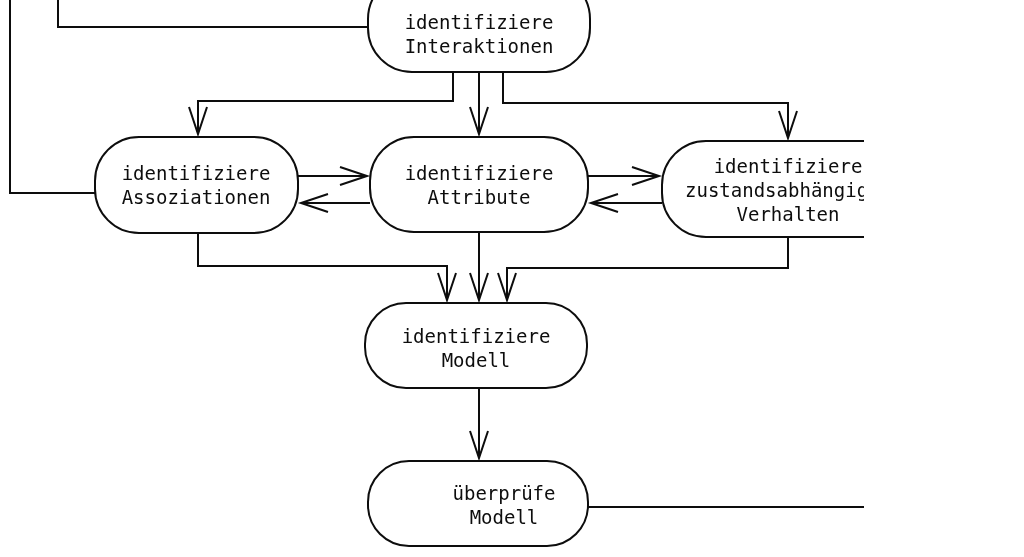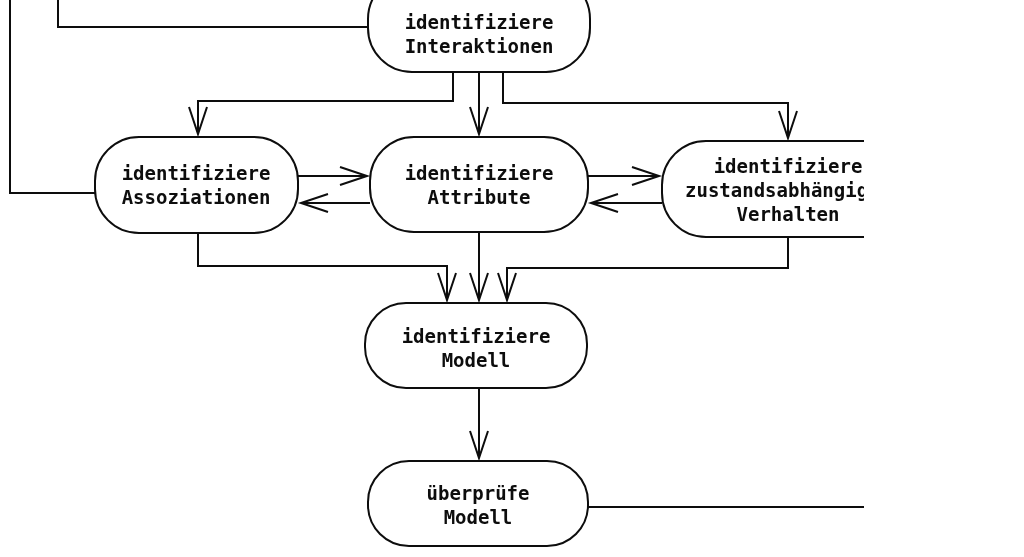--- a/index.html
+++ b/index.html
@@ -7,21 +7,20 @@
     padding: 0;
     background: #ffffff;
   }
   .stage {
     position: relative;
     width: 864px;
     height: 557px;
     background: #ffffff;
     overflow: hidden;
     font-family: "DejaVu Sans Mono", monospace;
-    font-weight: bold;
   }
   .stage svg {
     position: absolute;
     left: 0;
     top: 0;
   }
   .node-label {
     position: absolute;
     font-family: "DejaVu Sans Mono", monospace;
     font-size: 19px;
@@ -79,16 +78,16 @@
   <div class="node-label" style="left:369px; top:161px; width:220px;">identifiziere
 Attribute</div>
 
   <div class="node-label" style="left:658px; top:154px; width:260px;">identifiziere
 zustandsabhängiges
 Verhalten</div>
 
   <div class="node-label" style="left:366px; top:324px; width:220px;">identifiziere
 Modell</div>
 
-  <div class="node-label" style="left:368px; top:481px; width:220px;">überprüfe
+  <div class="node-label" style="left:368px; top:481px; width:220px;padding-left:26px;">überprüfe
 Modell</div>
 
 </div>
 
 </body></html>

